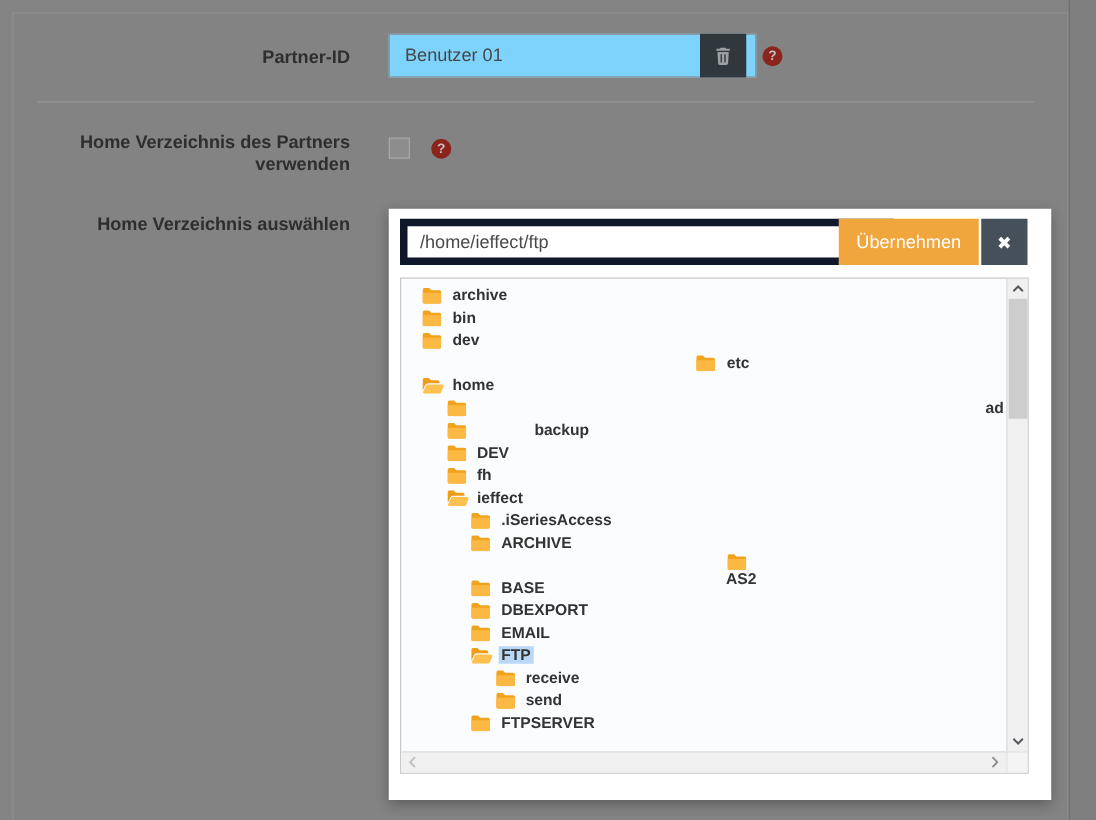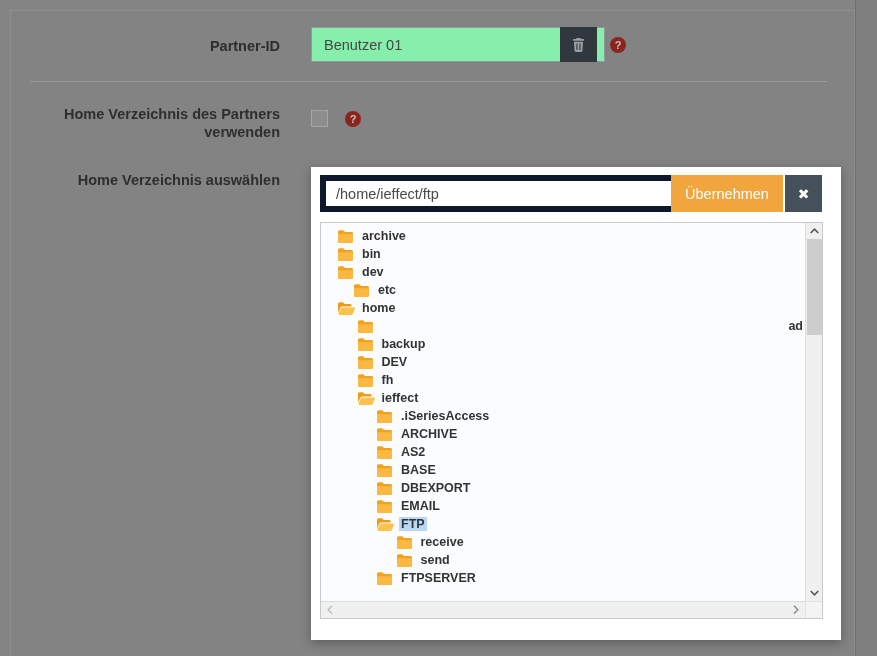--- a/index.html
+++ b/index.html
@@ -22,21 +22,21 @@
   .form-label {
     position:absolute; left:30px; width:250px; text-align:right;
     font-size:14.5px; font-weight:bold; color:#2e2e2e; line-height:18px;
   }
   #label-partner { top:37px; }
   #label-usehome { top:105px; }
   #label-selecthome { top:171px; }
 
   #partner-input {
     position:absolute; left:311px; top:27px; width:294px; height:35px;
-    background:#86efac; border:1px solid #8f99a1; padding:0 12px;
+    background:#7dd3fc; border:1px solid #8f99a1; padding:0 12px;
     font-size:14.5px; color:#474747; font-family:"Liberation Sans", sans-serif;
   }
   #partner-trash {
     position:absolute; left:560px; top:27px; width:37px; height:35px;
     background:#31383d; border:none; display:flex; align-items:center; justify-content:center;
     cursor:pointer;
   }
   .help-badge {
     position:absolute; width:16px; height:16px; border-radius:50%;
     background:#8c241e; color:#c6c0bf; font-size:11px; font-weight:bold;
@@ -176,21 +176,21 @@
     <span class="ticon icon-closed" style="display: flex;">
       <svg width="15" height="13" viewBox="0 0 15 13">
         <path d="M0 2 C0 1 0.7 0.3 1.6 0.3 L5.3 0.3 L7 2.1 L13.4 2.1 C14.3 2.1 15 2.8 15 3.7 L15 11.3 C15 12.2 14.3 12.9 13.4 12.9 L1.6 12.9 C0.7 12.9 0 12.2 0 11.3 Z" fill="#f2a31d"></path>
         <path d="M0 4.2 L15 4.2 L15 11.3 C15 12.2 14.3 12.9 13.4 12.9 L1.6 12.9 C0.7 12.9 0 12.2 0 11.3 Z" fill="#fbb843"></path>
       </svg>
     </span>
 
     <span class="tree-label">dev</span>
   </div>
 
-  <div class="tree-row" style="padding-left: 16px;">
+  <div class="tree-row" style="padding-left: 16px; justify-content: center;">
     <span class="ticon icon-closed" style="display: flex;">
       <svg width="15" height="13" viewBox="0 0 15 13">
         <path d="M0 2 C0 1 0.7 0.3 1.6 0.3 L5.3 0.3 L7 2.1 L13.4 2.1 C14.3 2.1 15 2.8 15 3.7 L15 11.3 C15 12.2 14.3 12.9 13.4 12.9 L1.6 12.9 C0.7 12.9 0 12.2 0 11.3 Z" fill="#f2a31d"></path>
         <path d="M0 4.2 L15 4.2 L15 11.3 C15 12.2 14.3 12.9 13.4 12.9 L1.6 12.9 C0.7 12.9 0 12.2 0 11.3 Z" fill="#fbb843"></path>
       </svg>
     </span>
 
     <span class="tree-label">etc</span>
   </div>
 
@@ -209,21 +209,21 @@
     <span class="ticon icon-closed" style="display: flex;">
       <svg width="15" height="13" viewBox="0 0 15 13">
         <path d="M0 2 C0 1 0.7 0.3 1.6 0.3 L5.3 0.3 L7 2.1 L13.4 2.1 C14.3 2.1 15 2.8 15 3.7 L15 11.3 C15 12.2 14.3 12.9 13.4 12.9 L1.6 12.9 C0.7 12.9 0 12.2 0 11.3 Z" fill="#f2a31d"></path>
         <path d="M0 4.2 L15 4.2 L15 11.3 C15 12.2 14.3 12.9 13.4 12.9 L1.6 12.9 C0.7 12.9 0 12.2 0 11.3 Z" fill="#fbb843"></path>
       </svg>
     </span>
 
     <span class="tree-label">ad</span>
   </div>
 
-  <div class="tree-row" style="padding-left: 19.5px;">
+  <div class="tree-row" style="padding-left: 19.5px; gap: 46px;">
     <span class="ticon icon-closed" style="display: flex;">
       <svg width="15" height="13" viewBox="0 0 15 13">
         <path d="M0 2 C0 1 0.7 0.3 1.6 0.3 L5.3 0.3 L7 2.1 L13.4 2.1 C14.3 2.1 15 2.8 15 3.7 L15 11.3 C15 12.2 14.3 12.9 13.4 12.9 L1.6 12.9 C0.7 12.9 0 12.2 0 11.3 Z" fill="#f2a31d"></path>
         <path d="M0 4.2 L15 4.2 L15 11.3 C15 12.2 14.3 12.9 13.4 12.9 L1.6 12.9 C0.7 12.9 0 12.2 0 11.3 Z" fill="#fbb843"></path>
       </svg>
     </span>
 
     <span class="tree-label">backup</span>
   </div>
 
@@ -275,21 +275,21 @@
     <span class="ticon icon-closed" style="display: flex;">
       <svg width="15" height="13" viewBox="0 0 15 13">
         <path d="M0 2 C0 1 0.7 0.3 1.6 0.3 L5.3 0.3 L7 2.1 L13.4 2.1 C14.3 2.1 15 2.8 15 3.7 L15 11.3 C15 12.2 14.3 12.9 13.4 12.9 L1.6 12.9 C0.7 12.9 0 12.2 0 11.3 Z" fill="#f2a31d"></path>
         <path d="M0 4.2 L15 4.2 L15 11.3 C15 12.2 14.3 12.9 13.4 12.9 L1.6 12.9 C0.7 12.9 0 12.2 0 11.3 Z" fill="#fbb843"></path>
       </svg>
     </span>
 
     <span class="tree-label">ARCHIVE</span>
   </div>
 
-  <div class="tree-row" style="padding-left: 39px;">
+  <div class="tree-row" style="padding-left: 39px; flex-direction: column;">
     <span class="ticon icon-closed" style="display: flex;">
       <svg width="15" height="13" viewBox="0 0 15 13">
         <path d="M0 2 C0 1 0.7 0.3 1.6 0.3 L5.3 0.3 L7 2.1 L13.4 2.1 C14.3 2.1 15 2.8 15 3.7 L15 11.3 C15 12.2 14.3 12.9 13.4 12.9 L1.6 12.9 C0.7 12.9 0 12.2 0 11.3 Z" fill="#f2a31d"></path>
         <path d="M0 4.2 L15 4.2 L15 11.3 C15 12.2 14.3 12.9 13.4 12.9 L1.6 12.9 C0.7 12.9 0 12.2 0 11.3 Z" fill="#fbb843"></path>
       </svg>
     </span>
 
     <span class="tree-label">AS2</span>
   </div>
 

